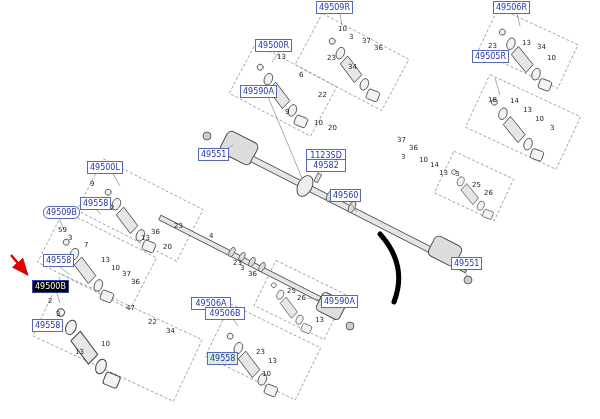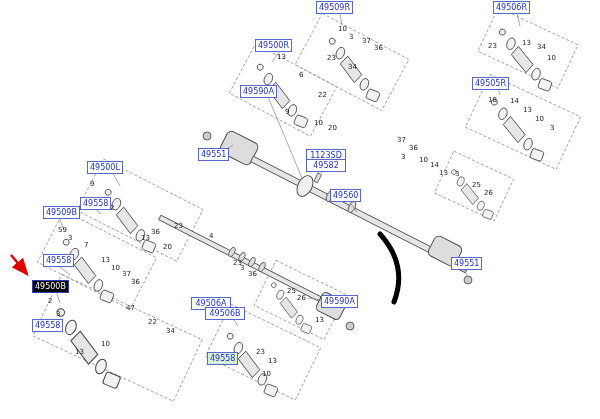--- a/index.html
+++ b/index.html
@@ -101,29 +101,29 @@
       <line x1="463" y1="265" x2="467" y2="276"></line>
     </g>
 
     <line x1="11" y1="255" x2="27" y2="274" stroke="#e00000" stroke-width="2.5" marker-end="url(#redhead)"></line>
   </svg>
 
   <div style="position:absolute;left:0;top:0;width:100%;height:100%">
       <div class="plabel" style="left: 316px; top: 1px;">49509R</div>
       <div class="plabel" style="left: 493px; top: 1px;">49506R</div>
       <div class="plabel" style="left: 255px; top: 39px;">49500R</div>
-      <div class="plabel" style="left: 472px; top: 77px;">49505R</div>
+      <div class="plabel" style="left: 472px; top: 50px;">49505R</div>
       <div class="plabel" style="left: 240px; top: 85px;">49590A</div>
       <div class="plabel" style="left: 198px; top: 148px;">49551</div>
       <div class="plabel stack-top" style="left: 306px; top: 149px;">1123SD</div>
       <div class="plabel stack-bottom" style="left: 306px; top: 159px;">49582</div>
       <div class="plabel" style="left: 87px; top: 161px;">49500L</div>
       <div class="plabel" style="left: 330px; top: 189px;">49560</div>
       <div class="plabel" style="left: 80px; top: 197px;">49558</div>
-      <div class="plabel" style="left: 43px; top: 206px;">49509B</div>
+      <div class="plabel" style="left: 43px; top: 206px; border-radius: 6px;">49509B</div>
       <div class="plabel" style="left: 43px; top: 254px;">49558</div>
       <div class="plabel" style="left: 451px; top: 257px;">49551</div>
       <div class="plabel selected" style="left: 32px; top: 280px;">49500B</div>
       <div class="plabel" style="left: 321px; top: 295px;">49590A</div>
       <div class="plabel stack-top" style="left: 191px; top: 297px;">49506A</div>
       <div class="plabel stack-bottom" style="left: 205px; top: 307px;">49506B</div>
       <div class="plabel" style="left: 32px; top: 319px;">49558</div>
       <div class="plabel green" style="left: 207px; top: 352px;">49558</div>
       <div class="callout" style="left: 277px; top: 53px;">13</div>
       <div class="callout" style="left: 299px; top: 71px;">6</div>

